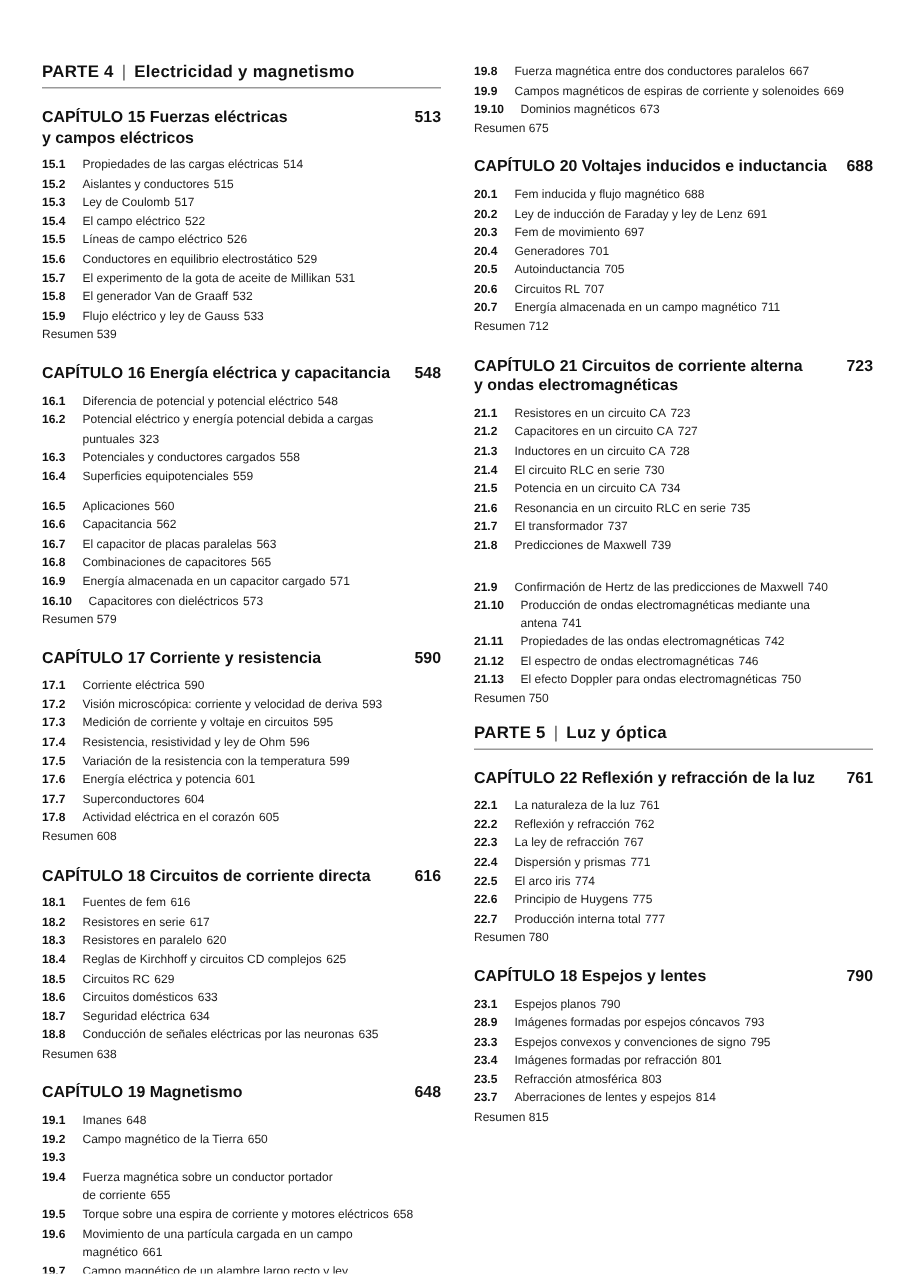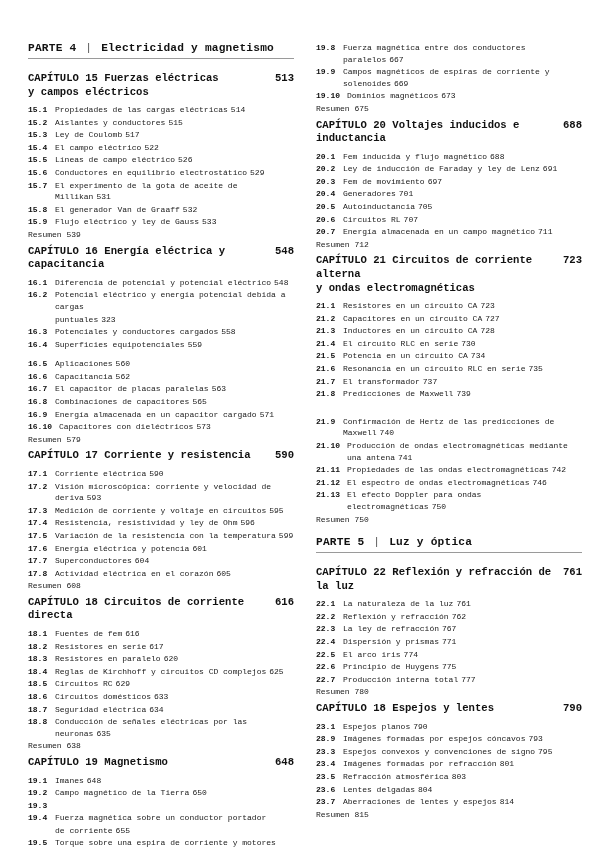--- a/index.html
+++ b/index.html
@@ -13,21 +13,20 @@
     font-family: "Liberation Sans", sans-serif;
     color: #1a1a1a;
     overflow: hidden;
   }
   .page {
     position: relative;
     width: 600px;
     height: 849px;
     box-sizing: border-box;
     padding: 42px 28px 20px 28px;
-    font-family: Liberation Mono, monospace;
   }
   .cols {
     display: flex;
     gap: 22px;
     align-items: flex-start;
   }
   .col {
     width: 266px;
     flex: 0 0 266px;
   }
@@ -49,21 +48,21 @@
     padding: 0 2px;
   }
 
   
   .chapter {
     display: flex;
     align-items: baseline;
     font-size: 10.6px;
     font-weight: bold;
     color: #111;
-    margin-top: 4px;
+    margin-top: 14px;
     margin-bottom: 5px;
     line-height: 1.28;
   }
   .chapter .ch-title {
     flex: 1 1 auto;
     padding-right: 6px;
   }
   .chapter .ch-page {
     flex: 0 0 auto;
     font-weight: bold;
@@ -523,24 +522,20 @@
           </div>
         <div class="entry">
             <span class="num">23.4</span>
             <span class="txt"><span>Imágenes formadas por refracción</span><span class="pg">801</span></span>
           </div>
         <div class="entry">
             <span class="num">23.5</span>
             <span class="txt"><span>Refracción atmosférica</span><span class="pg">803</span></span>
           </div>
         <div class="entry">
-            <span class="num">23.6</span>
-            <span class="txt"><span>Lentes delgadas</span><span class="pg">804</span></span>
-          </div>
-        <div class="entry">
             <span class="num">23.7</span>
             <span class="txt"><span>Aberraciones de lentes y espejos</span><span class="pg">814</span></span>
           </div>
         <div class="summary">Resumen  815</div>
       </div>
 
     </div>
   </div>
 </div>
 

